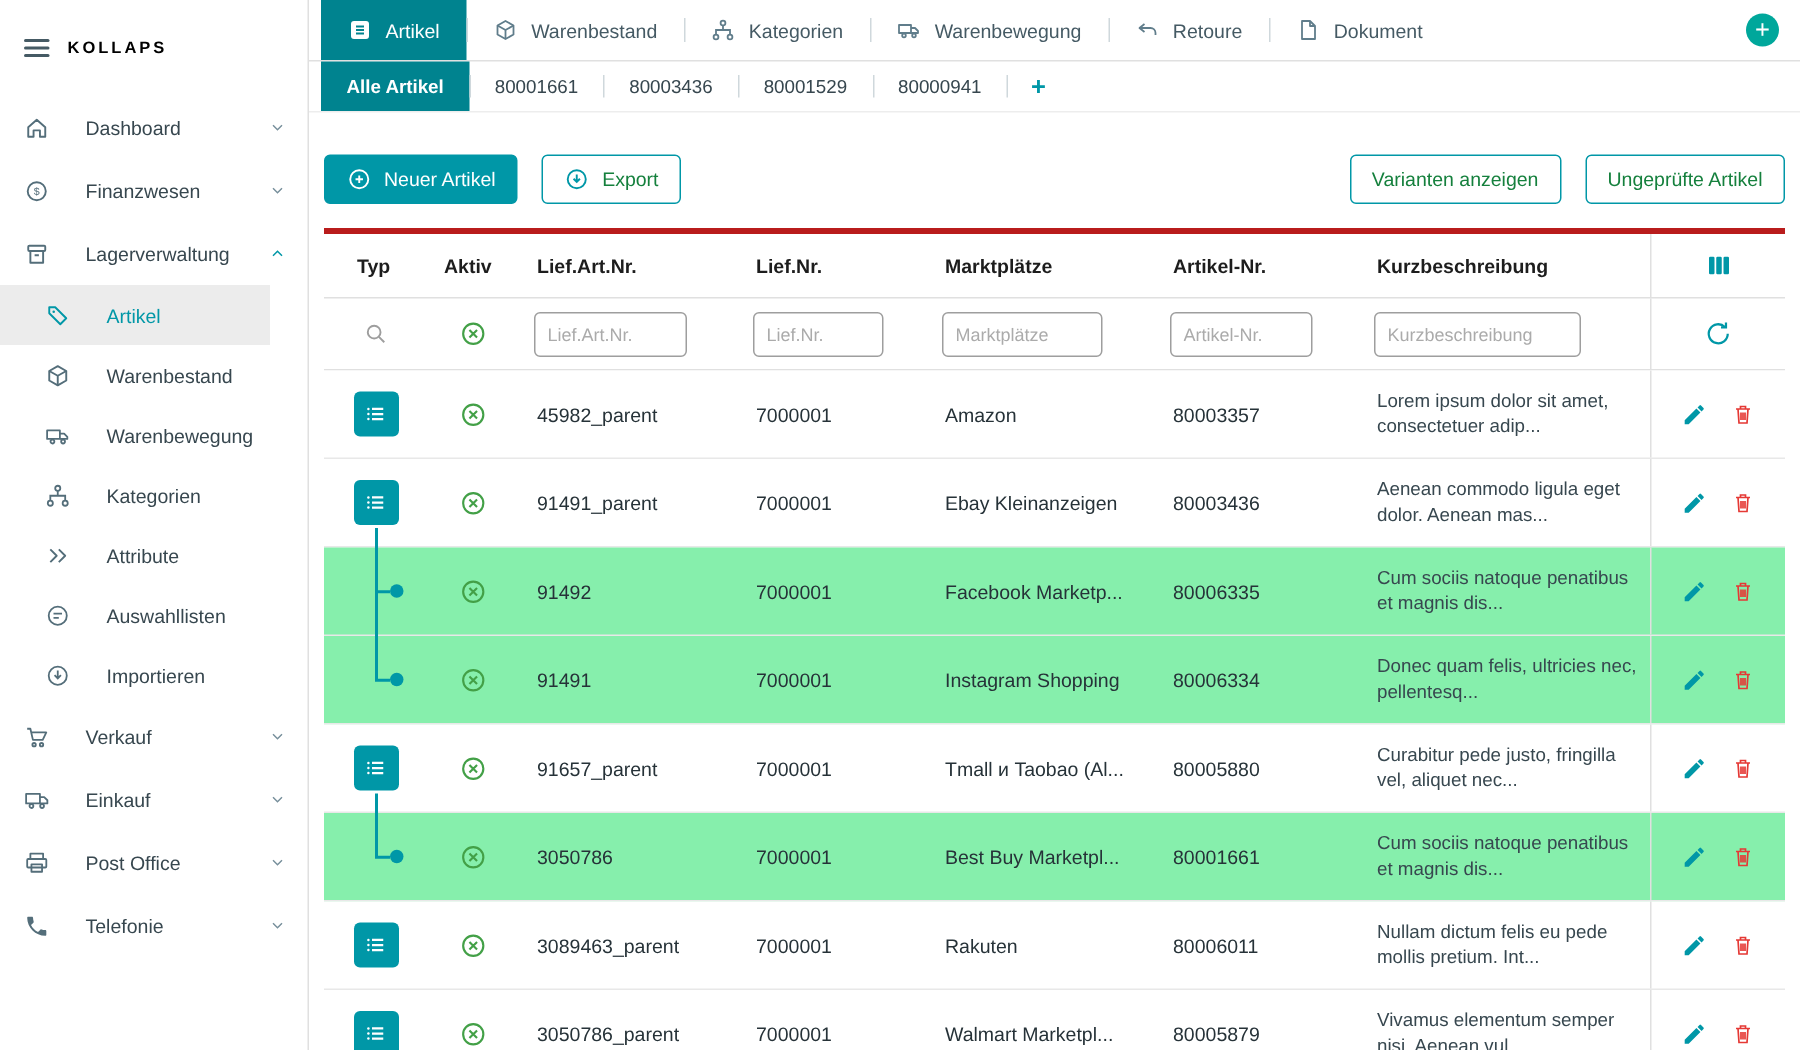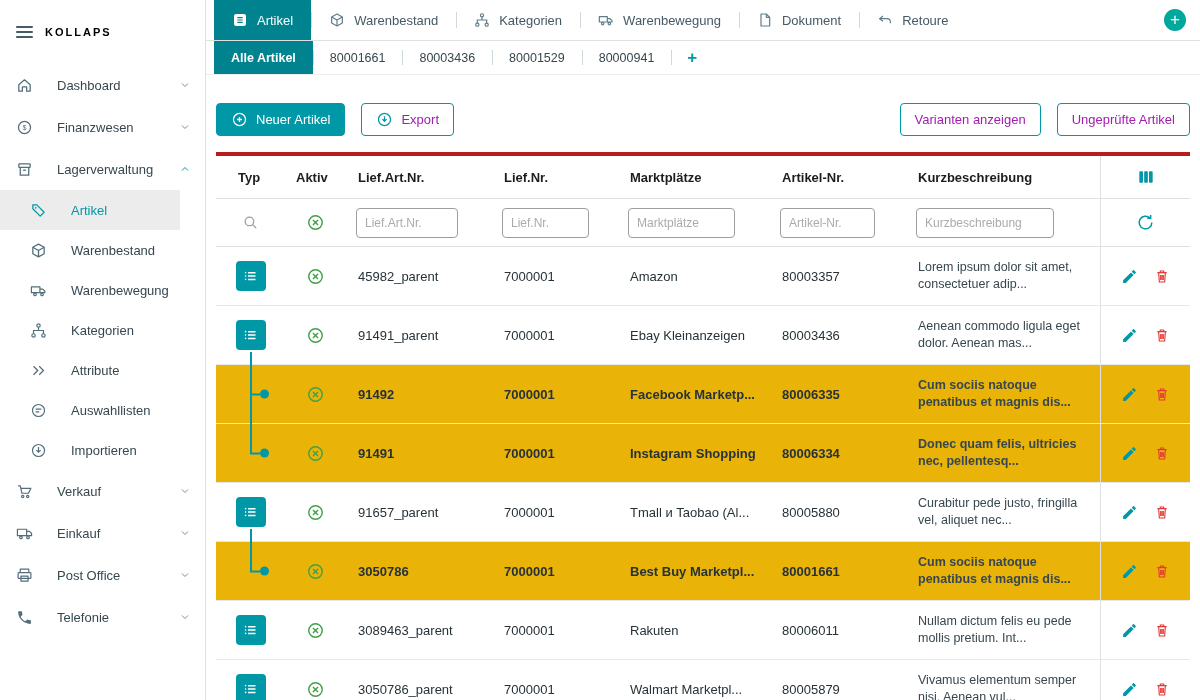--- a/index.html
+++ b/index.html
@@ -36,37 +36,37 @@
   .subtab{display:flex;align-items:center;padding:0 17px;font-size:12.5px;color:#37474f;position:relative;cursor:pointer;white-space:nowrap;}
   .subtab + .subtab::before{content:'';position:absolute;left:0;top:9px;height:15px;width:1px;background:#cfd8dc;}
   .subtab.active{background:#00838f;color:#fff;font-weight:bold;}
   .subtab.active::before{display:none;}
   .subtab-add{display:flex;align-items:center;padding:0 16px;color:#0097a7;font-size:17px;font-weight:bold;cursor:pointer;position:relative;}
   .subtab-add::before{content:'';position:absolute;left:0;top:9px;height:15px;width:1px;background:#cfd8dc;}
   
   .content{flex:1;padding:28px 10px 0;overflow:hidden;}
   .toolbar{display:flex;gap:16px;margin-bottom:16px;align-items:center;}
   .btn{height:33px;border-radius:4px;display:inline-flex;align-items:center;gap:8px;font-size:13px;
-    padding:0 14px;border:1px solid #0097a7;background:#fff;color:#a21caf;cursor:pointer;font-family:inherit;white-space:nowrap;}
+    padding:0 14px;border:1px solid #0097a7;background:#fff;color:#15803d;cursor:pointer;font-family:inherit;white-space:nowrap;}
   .btn.primary{background:#0097a7;color:#fff;}
   .toolbar .spacer{flex:1;}
   
   .grid{display:grid;grid-template-columns:68px 62px 146px 126px 152px 136px 1fr 90px;align-items:center;}
   .thead{height:42px;border-top:4px solid #b91c1c;border-bottom:1px solid #e0e0e0;font-weight:bold;font-size:13px;color:#1d1d1d;}
   .th{padding-left:12px;}
   .th.first{padding-left:22px;}
   .col-actions{height:100%;display:flex;align-items:center;justify-content:center;border-left:1px solid #e0e0e0;box-sizing:border-box;}
   .frow{height:47px;border-bottom:1px solid #e0e0e0;}
   .fcell{padding-left:10px;}
   .finput{width:75%;height:30px;border:1px solid #9e9e9e;border-radius:4px;padding:0 8px;font-size:12px;color:#37474f;
     box-sizing:border-box;font-family:inherit;background:#fff;}
   .finput::placeholder{color:#ababab;}
   .icon-center{display:flex;align-items:center;justify-content:center;}
   .row{position:relative;min-height:58px;border-bottom:1px solid #e8e8e8;background:#fff;}
-  .row.child{background:#eab308;font-weight:bold;}
+  .row.child{background:#86efac;}
   .cell{font-size:13px;color:#263238;padding-left:12px;}
   .cell.kurz{font-size:12.5px;line-height:1.35;padding-right:8px;color:#37474f;}
   .typ-cell{position:relative;height:100%;min-height:58px;display:flex;align-items:center;padding-left:0;}
   .type-icon{width:30px;height:30px;margin-left:20px;background:#0097a7;border-radius:4px;display:flex;align-items:center;justify-content:center;cursor:pointer;}
   .row.has-children .typ-cell::after{content:'';position:absolute;left:34px;top:calc(50% + 17px);bottom:-1px;width:2px;background:#0097a7;}
   .row.child .typ-cell::before{content:'';position:absolute;left:34px;top:-1px;bottom:-1px;width:2px;background:#0097a7;}
   .row.child.lastchild .typ-cell::before{bottom:50%;}
   .dot{position:absolute;left:44px;top:50%;transform:translateY(-50%);width:9px;height:9px;border-radius:50%;background:#0097a7;}
   .dot::before{content:'';position:absolute;right:100%;top:50%;transform:translateY(-50%);width:10px;height:2px;background:#0097a7;}
   .aktiv-cell{display:flex;align-items:center;justify-content:center;height:100%;padding-left:0;}
@@ -311,34 +311,34 @@
             <path d="M14 10h4l3 3v2h-7"></path>
             <circle cx="7" cy="17.5" r="1.8"></circle>
             <circle cx="17" cy="17.5" r="1.8"></circle>
           </svg>
         </span>
       <span>Warenbewegung</span>
     </div>
     <div class="tab">
       <span class="t-ic">
           <svg viewBox="0 0 24 24" fill="none" stroke="currentColor" stroke-width="1.8" stroke-linejoin="round">
+            <path d="M9 14l-5-4 5-4"></path>
+            <path d="M4 10h11a5 5 0 0 1 5 5v2"></path>
+          </svg>
+        </span>
+      <span>Retoure</span>
+    </div>
+    <div class="tab">
+      <span class="t-ic">
+          <svg viewBox="0 0 24 24" fill="none" stroke="currentColor" stroke-width="1.8" stroke-linejoin="round">
             <path d="M6 3h8l5 5v13H6z"></path>
             <path d="M14 3v5h5"></path>
           </svg>
         </span>
       <span>Dokument</span>
-    </div>
-    <div class="tab">
-      <span class="t-ic">
-          <svg viewBox="0 0 24 24" fill="none" stroke="currentColor" stroke-width="1.8" stroke-linejoin="round">
-            <path d="M9 14l-5-4 5-4"></path>
-            <path d="M4 10h11a5 5 0 0 1 5 5v2"></path>
-          </svg>
-        </span>
-      <span>Retoure</span>
     </div>
     <span class="round-add">+</span>
   </div>
 
   <div class="subtabbar">
     <div class="subtab active">
         <span>Alle Artikel</span>
       </div>
     <div class="subtab">
         <span>80001661</span>

